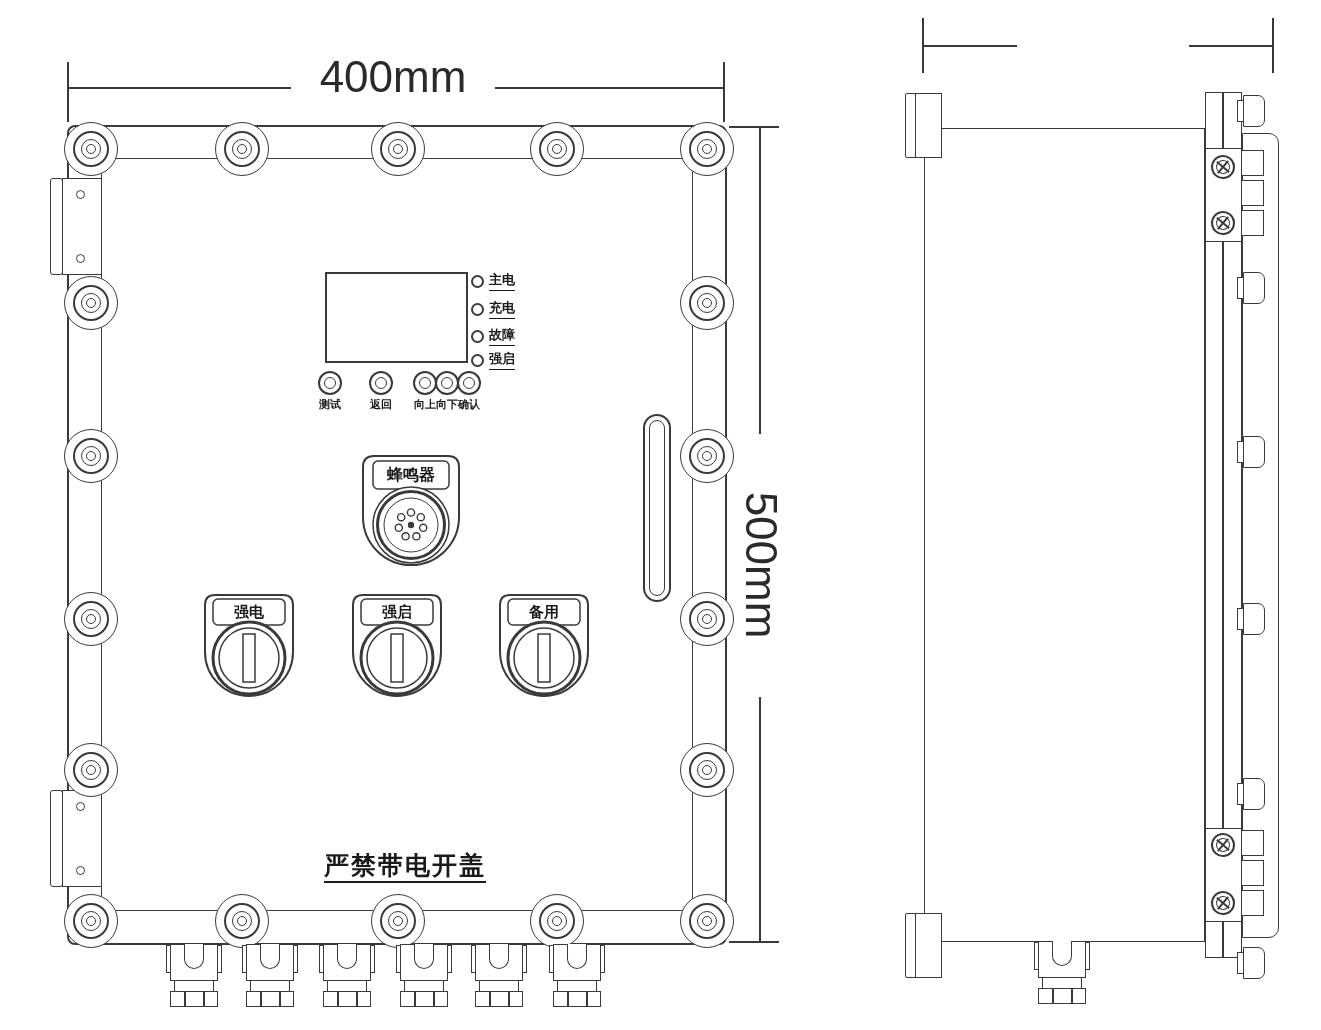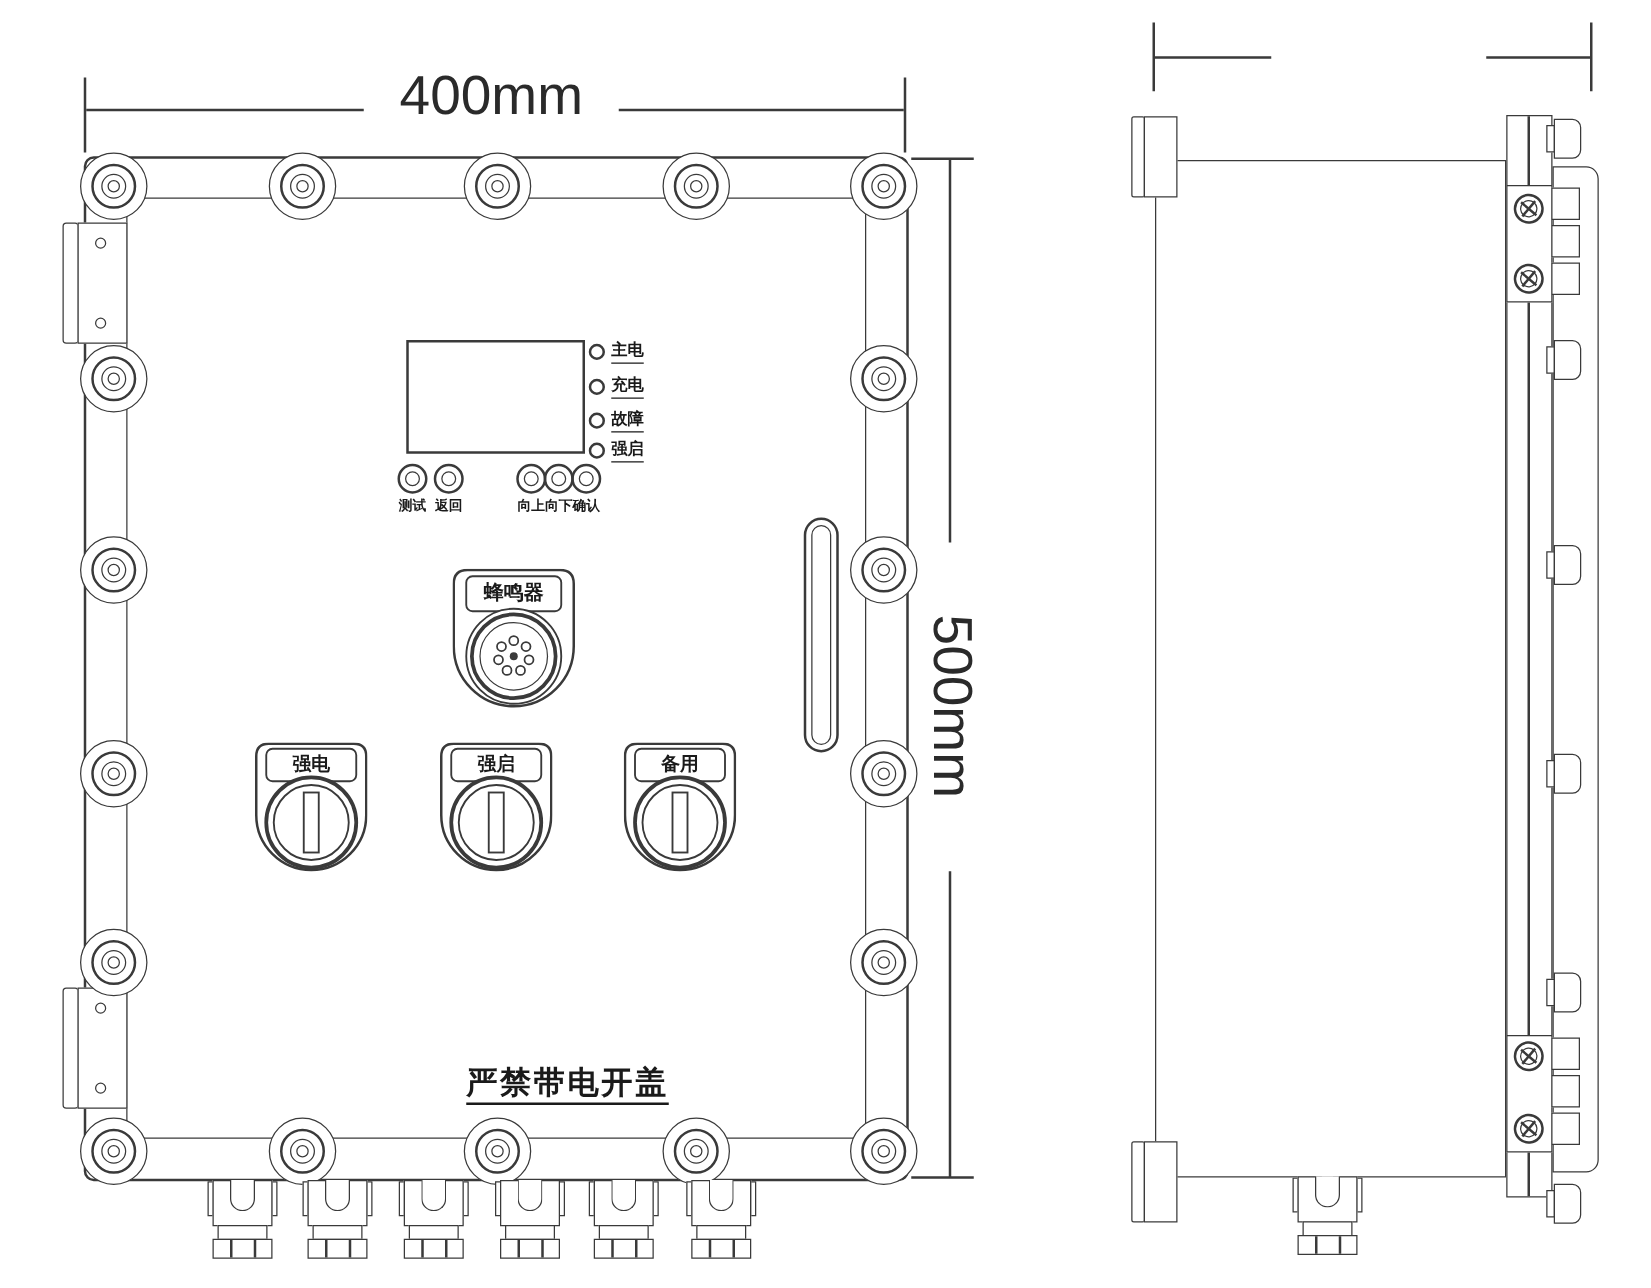--- a/index.html
+++ b/index.html
@@ -50,21 +50,21 @@
   .ind .led{ width:13px; height:13px; border:2.5px solid var(--ln); border-radius:50%; }
   .ind .lab{ margin-left:5px; font-size:13px; font-weight:bold;
              border-bottom:1.5px solid var(--tx); padding-bottom:1px; white-space:nowrap; }
   .pbtn{ position:absolute; width:28px; height:42px; top:371px; }
   .pbtn .c{ position:absolute; left:2px; top:0; width:24px; height:24px;
             border:2px solid var(--ln); border-radius:50%; }
   .pbtn .c i{ position:absolute; inset:4px; border:1.5px solid var(--ln); border-radius:50%; }
   .pbtn .t{ position:absolute; top:26px; width:100%; text-align:center;
             font-size:11px; font-weight:bold; white-space:nowrap; }
   .tagplate{ position:absolute; text-align:center; font-weight:bold; }
-  .warn-wrap{ position:absolute; left:258px; top:849px; width:260px; text-align:right; }
+  .warn-wrap{ position:absolute; left:258px; top:849px; width:260px; text-align:center; }
   .warn-wrap span{ font-size:25px; font-weight:bold; letter-spacing:2px;
                    border-bottom:2.5px solid var(--tx); padding-bottom:2px; }
 
   
   .gland{ position:absolute; width:60px; height:66px; }
   .gland i{ position:absolute; border:1.5px solid var(--ln); background:#fff; display:block; }
   .gland .ear-l{ left:2px;  top:1px; width:5px; height:28px; }
   .gland .ear-r{ left:53px; top:1px; width:5px; height:28px; }
   .gland .gtop{ left:6px; top:0; width:48px; height:37px; }
   .gland .gu{ left:20px; top:0; width:20px; height:25px; border-top:none;
@@ -162,21 +162,21 @@
     <div class="led"></div>
     <div class="lab">强启</div>
   </div>
 
   <div class="pbtn" style="left:299px;">
     <div class="c">
         <i></i>
       </div>
     <div class="t">测试</div>
   </div>
-  <div class="pbtn" style="left:328px;">
+  <div class="pbtn" style="left:350px;">
     <div class="c">
         <i></i>
       </div>
     <div class="t">返回</div>
   </div>
   <div class="pbtn" style="left:394px;">
     <div class="c">
         <i></i>
       </div>
     <div class="t">向上</div>

